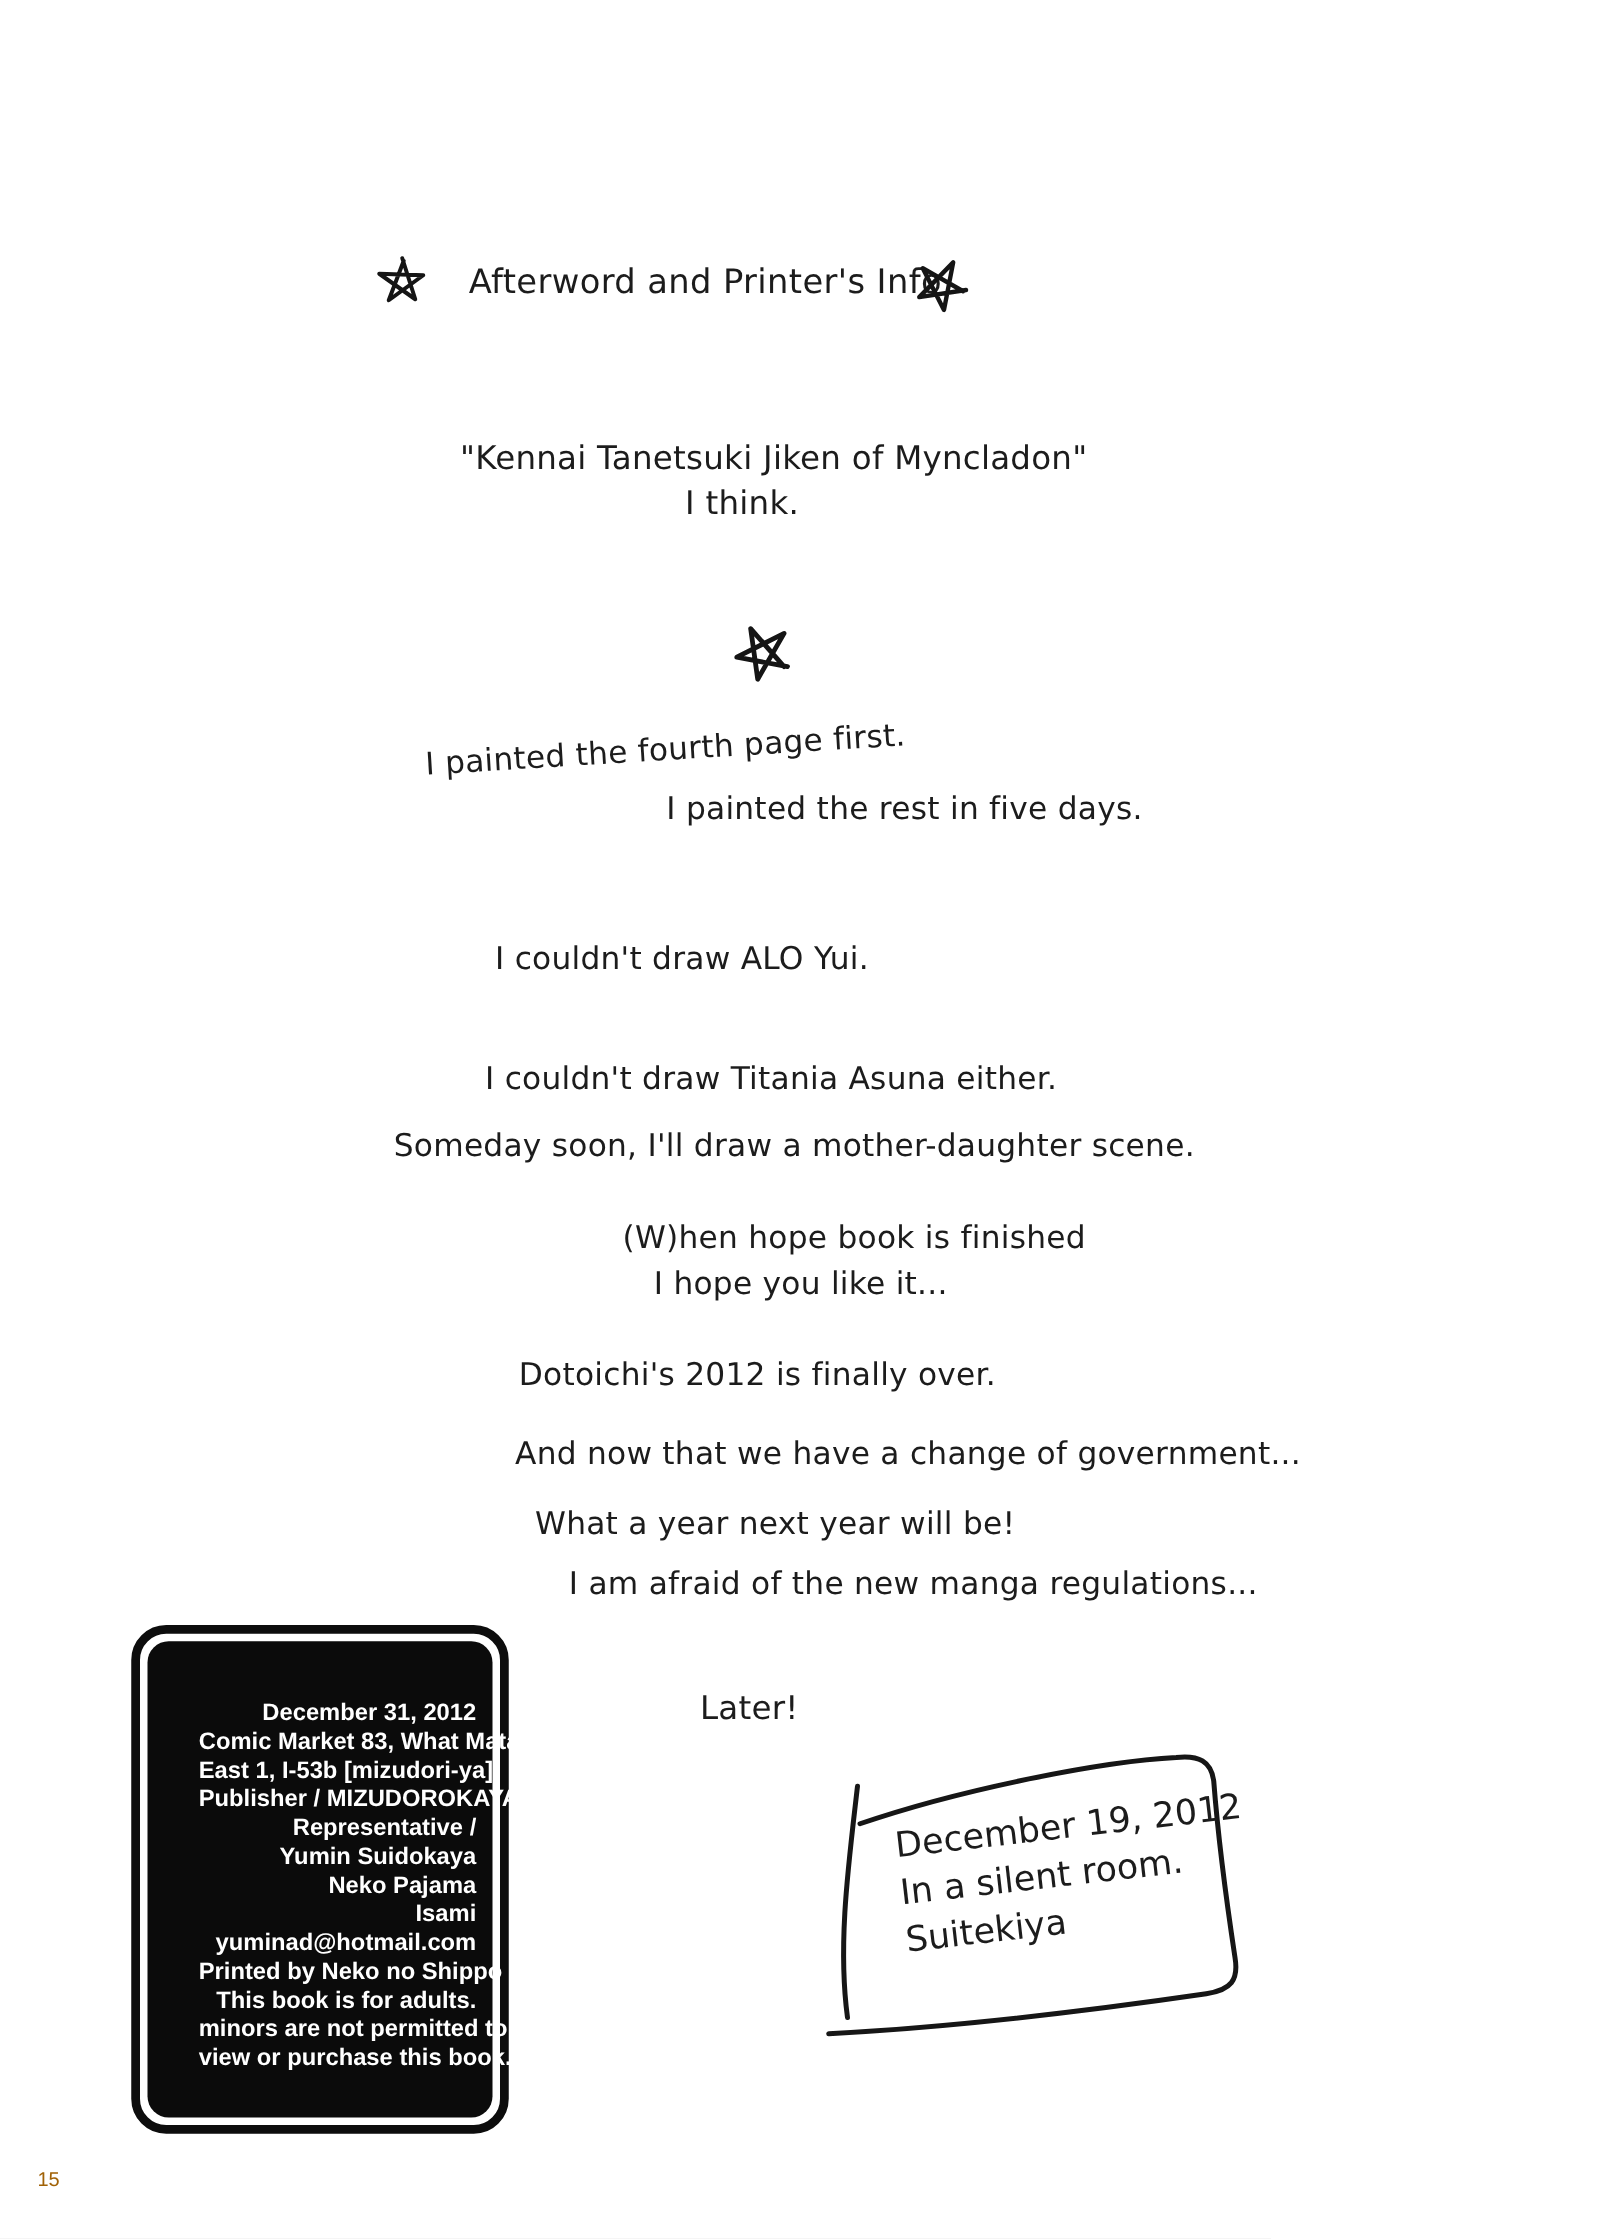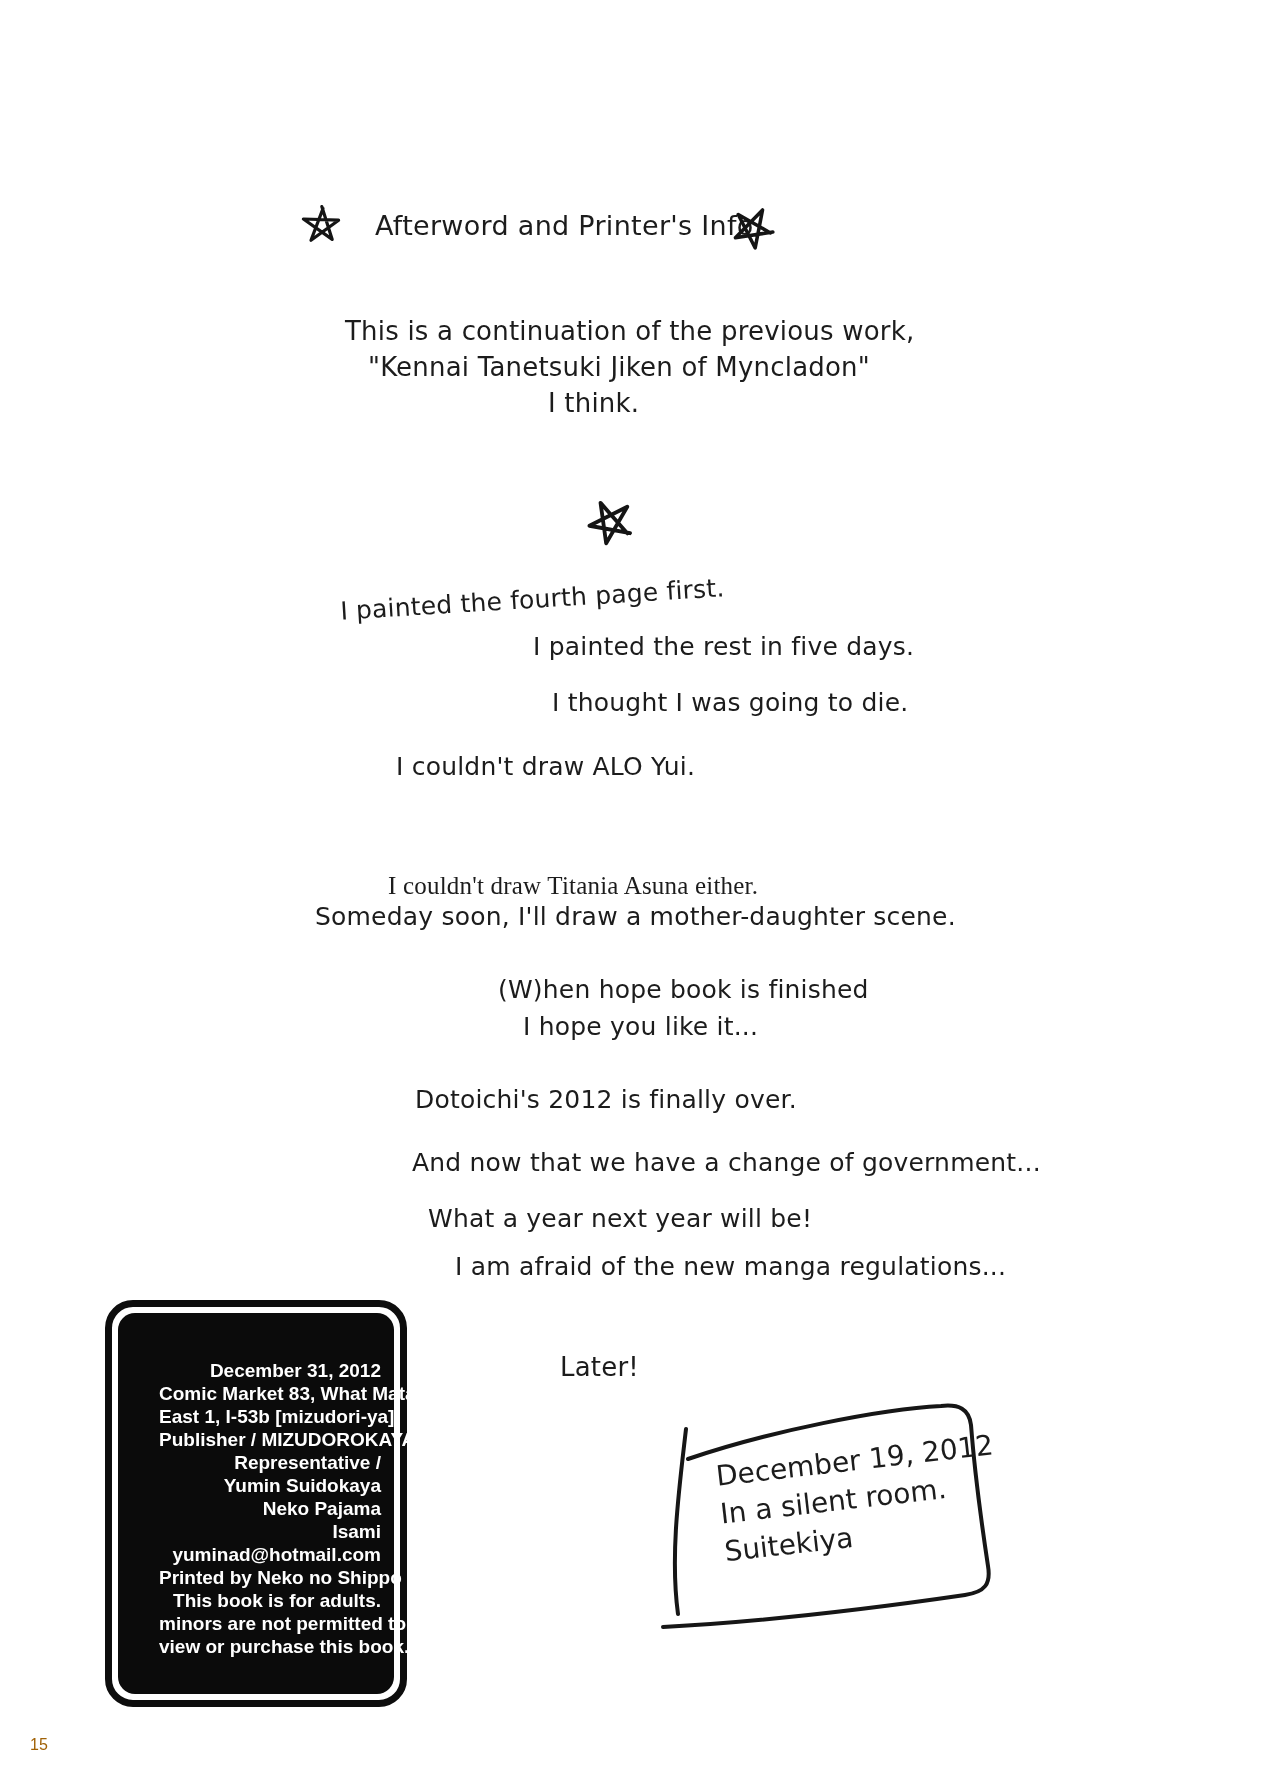--- a/index.html
+++ b/index.html
@@ -85,33 +85,31 @@
 <div id="page">
 
   <svg class="star" style="left:301px;top:201px;" width="40" height="48" viewBox="0 0 100 100">
     <path d="M52 4 L78 86 L6 35 L94 38 L25 88 L55 9"></path>
   </svg>
   <div class="title-text">Afterword and Printer's Info</div>
   <svg class="star" style="left:731px;top:202px;transform:rotate(99deg);" width="44" height="52" viewBox="0 0 100 100">
     <path d="M52 4 L78 86 L6 35 L94 38 L25 88 L55 9"></path>
   </svg>
 
-  <div class="line intro" style="left:345px;top:316px;">This is a continuation of the previous work,</div>
   <div class="line intro" style="left:368px;top:352px;">"Kennai Tanetsuki Jiken of Myncladon"</div>
   <div class="line intro" style="left:548px;top:388px;">I think.</div>
 
   <svg class="star" style="left:586px;top:498px;transform:rotate(118deg);" width="50" height="48" viewBox="0 0 100 100">
     <path d="M52 4 L78 86 L6 35 L94 38 L25 88 L55 9"></path>
   </svg>
 
   <div class="line" style="left:340px;top:585px;transform:rotate(-3.5deg);">I painted the fourth page first.</div>
   <div class="line" style="left:490px;top:632px;margin-left:43px;">I painted the rest in five days.</div>
-  <div class="line" style="left:552px;top:688px;">I thought I was going to die.</div>
   <div class="line" style="left:396px;top:752px;">I couldn't draw ALO Yui.</div>
-  <div class="line" style="left:388px;top:872px;font-family:Liberation Serif, serif;">I couldn't draw Titania Asuna either.</div>
+  <div class="line" style="left:388px;top:848px;">I couldn't draw Titania Asuna either.</div>
   <div class="line" style="left:315px;top:902px;">Someday soon, I'll draw a mother-daughter scene.</div>
   <div class="line" style="left:498px;top:975px;">(W)hen hope book is finished</div>
   <div class="line" style="left:523px;top:1012px;">I hope you like it...</div>
   <div class="line" style="left:415px;top:1085px;">Dotoichi's 2012 is finally over.</div>
   <div class="line" style="left:412px;top:1148px;">And now that we have a change of government...</div>
   <div class="line" style="left:428px;top:1204px;">What a year next year will be!</div>
   <div class="line" style="left:455px;top:1252px;">I am afraid of the new manga regulations...</div>
   <div class="line" style="left:560px;top:1352px;font-size:26px;">Later!</div>
 
   <div class="colophon-outer">

